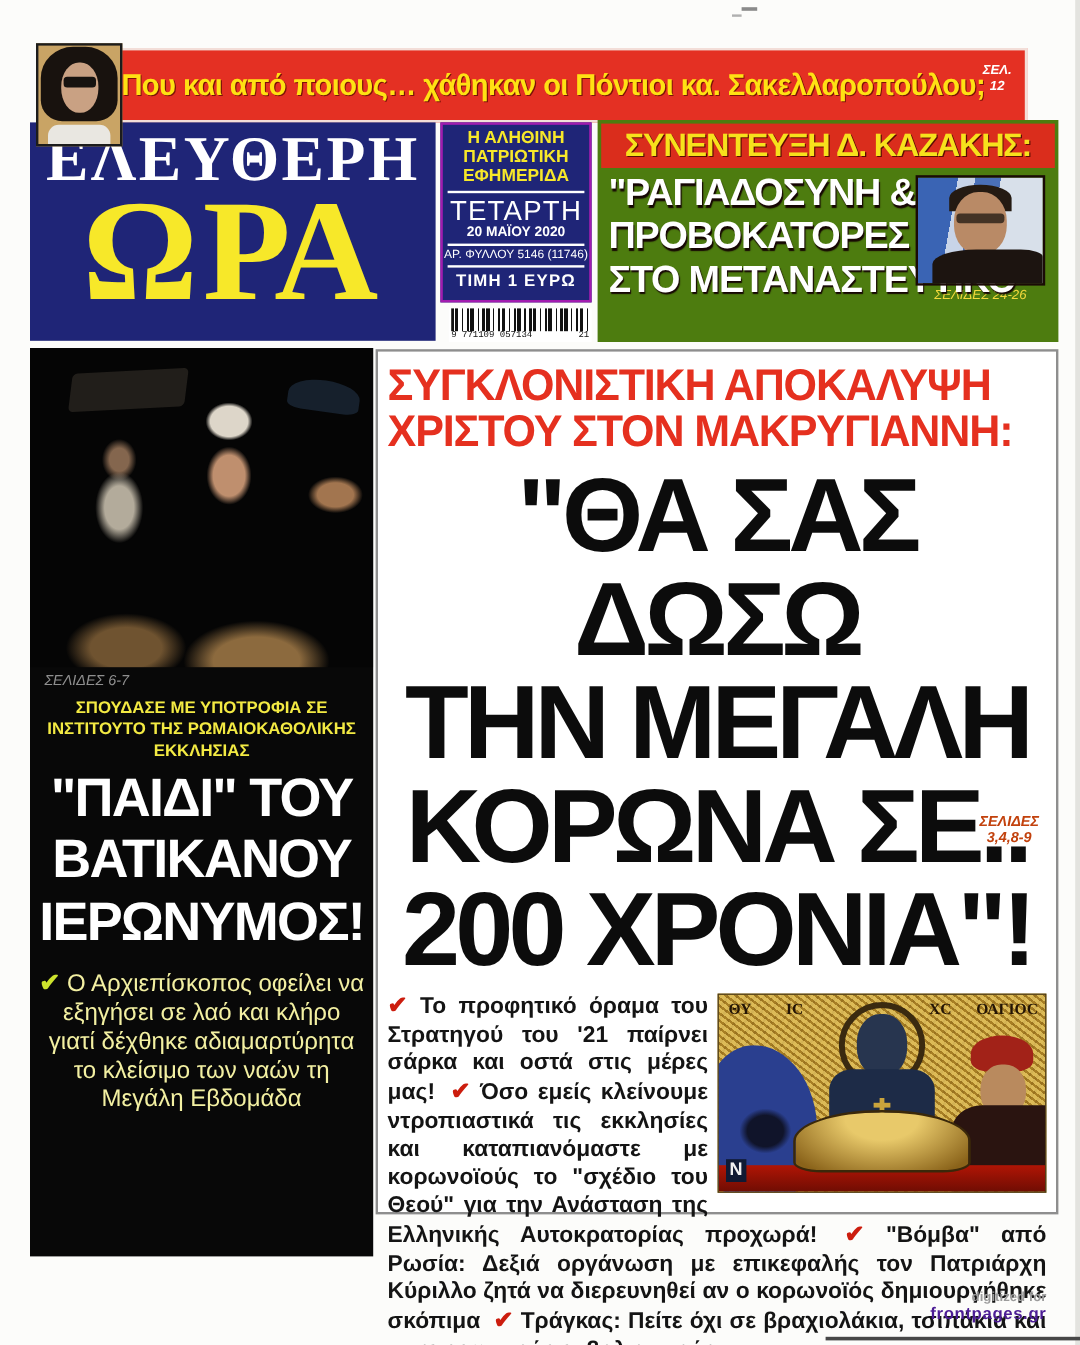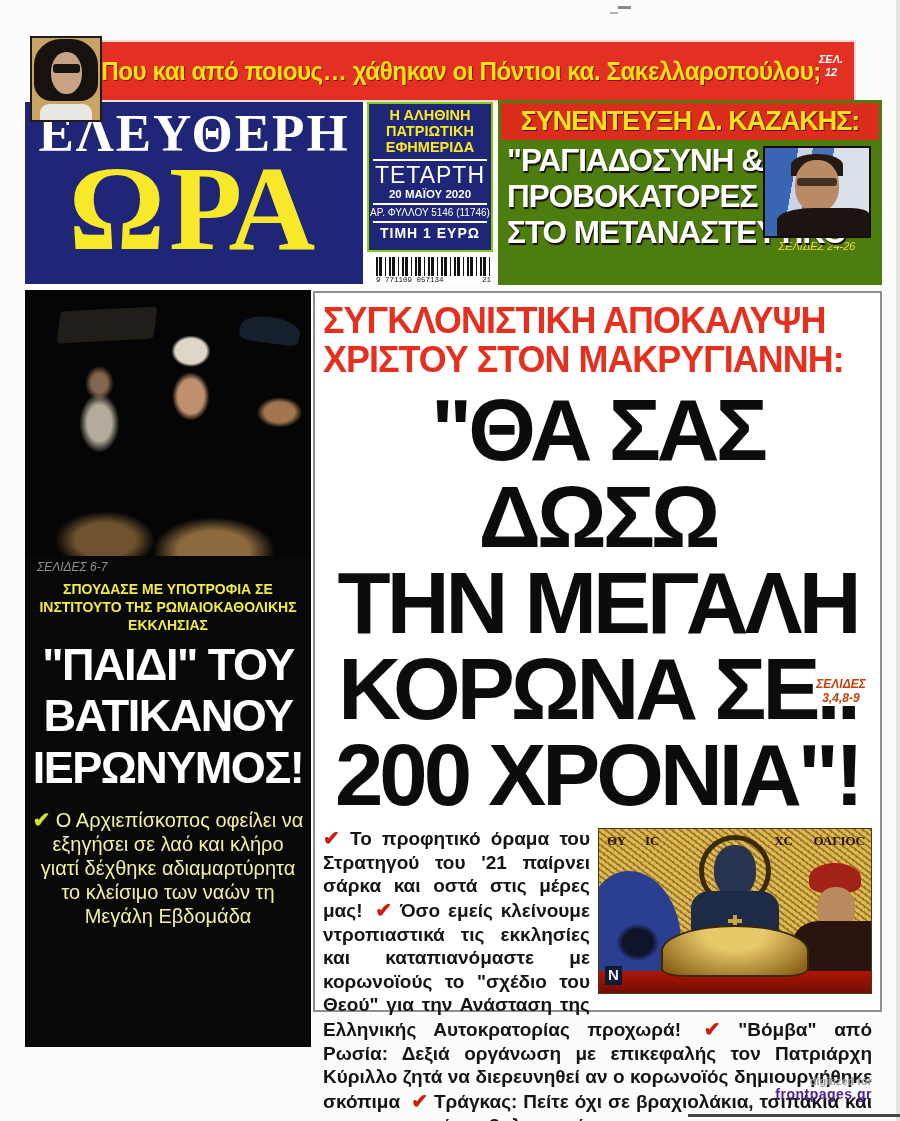--- a/index.html
+++ b/index.html
@@ -32,21 +32,21 @@
   .w-shirt{position:absolute;left:8px;bottom:0;width:52px;height:16px;background:#e9e7e1;border-radius:9px 9px 0 0;}
 
   
   .mast-main{left:25px;top:102px;width:338px;height:182px;background:#1f2577;text-align:center;}
   .mast-t1{margin-top:5px;color:#fff;font-family:"Liberation Serif",serif;font-weight:bold;
            font-size:53px;letter-spacing:2px;line-height:1;}
   .mast-t2{margin-top:-8px;color:#f7e829;font-family:"Liberation Serif",serif;font-weight:bold;
            font-size:120px;line-height:0.95;letter-spacing:4px;}
 
   .mast-info{left:367px;top:102px;width:126px;height:150px;background:#1f2577;
-           border:2px solid #84cc16;box-sizing:border-box;text-align:center;color:#fff;}
+           border:2px solid #a21caf;box-sizing:border-box;text-align:center;color:#fff;}
   .mi-tag{color:#f7e829;font-weight:bold;font-size:14.5px;line-height:1.1;margin-top:4px;}
   .mi-sep{height:2px;background:#fff;margin:3px 4px 2px;}
   .mi-day{font-size:23px;line-height:1.05;letter-spacing:1px;}
   .mi-date{font-size:11.5px;font-weight:bold;margin-top:1px;}
   .mi-issue{font-size:10px;margin-top:1px;}
   .mi-price{font-size:14px;font-weight:bold;letter-spacing:1px;margin-top:2px;}
 
   .barcode{left:374px;top:257px;width:119px;height:28px;background:#fff;}
   .bc-bars{height:19px;margin:0 2px;background:repeating-linear-gradient(90deg,
         #111 0 2px,#fff 2px 3px,#111 3px 6px,#fff 6px 9px,#111 9px 10px,#fff 10px 13px);}
@@ -249,21 +249,21 @@
       <div>200 ΧΡΟΝΙΑ"!</div>
     </div>
     <div class="m-pageref">
       <span>ΣΕΛΙΔΕΣ</span><br>
       <span>3,4,8-9</span>
     </div>
 
     <div class="main-bottom">
       <div class="mosaic">
         <span class="m-ins" style="left:8px">ΘΥ</span>
-        <span class="m-ins" style="left:46px">ΙC</span>
+        <span class="m-ins" style="left:56px">ΙC</span>
         <span class="m-ins" style="right:78px">ΧC</span>
         <span class="m-ins" style="right:6px">ΟΑΓΙΟC</span>
         <div class="m-flag"></div>
         <div class="m-halo"></div>
         <div class="m-head"></div>
         <div class="m-body"></div>
         <div class="m-cross"></div>
         <div class="m-fig2">
           <div class="m-turban"></div>
           <div class="m-face2"></div>

